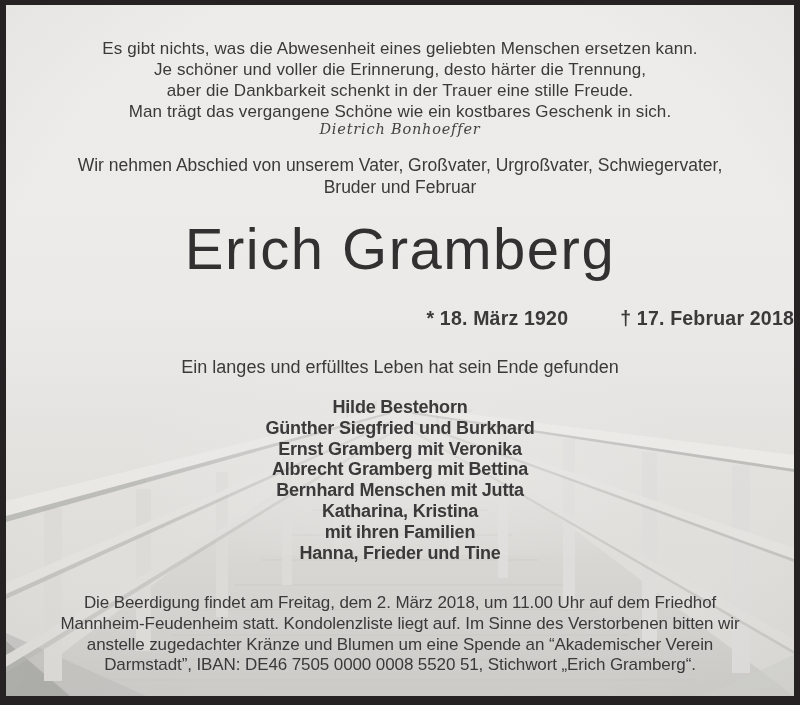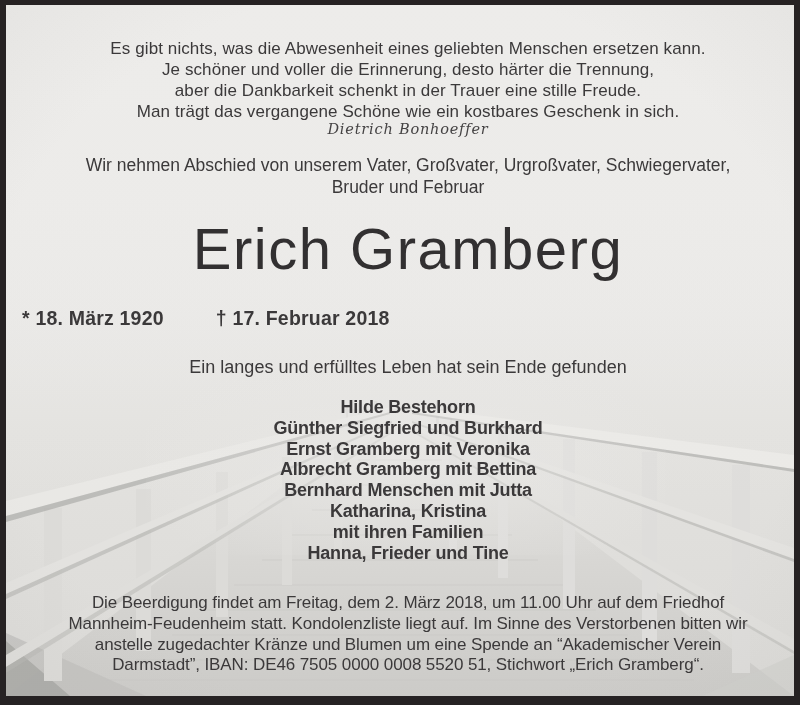--- a/index.html
+++ b/index.html
@@ -22,21 +22,21 @@
   }
   .photo svg {
     position: absolute; inset: 0;
     width: 100%; height: 100%;
     filter: blur(0.6px);
   }
   .content {
     position: absolute; inset: 0;
     color: #3b393a;
   }
-  .content > div, .content > h1, .content > p { position: absolute; left: 16px; right: 0; text-align: center; margin: 0; }
+  .content > div, .content > h1, .content > p { position: absolute; left: 0; right: 0; text-align: center; margin: 0; }
 
   .quote { top: 33px; font-size: 17px; line-height: 21px; letter-spacing: 0.1px; }
   .quote p { margin: 0; }
   .attribution {
     top: 116px;
     font-family: "DejaVu Serif", serif;
     font-style: italic;
     font-size: 14.5px;
     letter-spacing: 0.8px;
     color: #454344;
@@ -45,21 +45,21 @@
   .farewell p { margin: 0; }
   .deceased-name {
     top: 210px;
     font-size: 58px;
     font-weight: 400;
     letter-spacing: 1.5px;
     color: #323031;
   }
   .dates {
     top: 302px;
-    display: flex; justify-content: flex-start; gap: 52px;
+    display: flex; justify-content: flex-end; gap: 52px;
     font-size: 19.5px; font-weight: 700; letter-spacing: 0.2px;
   }
   .life-sentence { top: 352px; font-size: 18px; }
   .mourning { top: 392px; font-size: 18px; line-height: 20.8px; }
   .mourning .intro { font-weight: 400; }
   .mourning .mourner { font-weight: 700; letter-spacing: -0.2px; }
   .mourning p { margin: 0; }
   .funeral { top: 588px; font-size: 17px; line-height: 20.8px; letter-spacing: -0.1px; }
   .funeral p { margin: 0; }
 </style>

